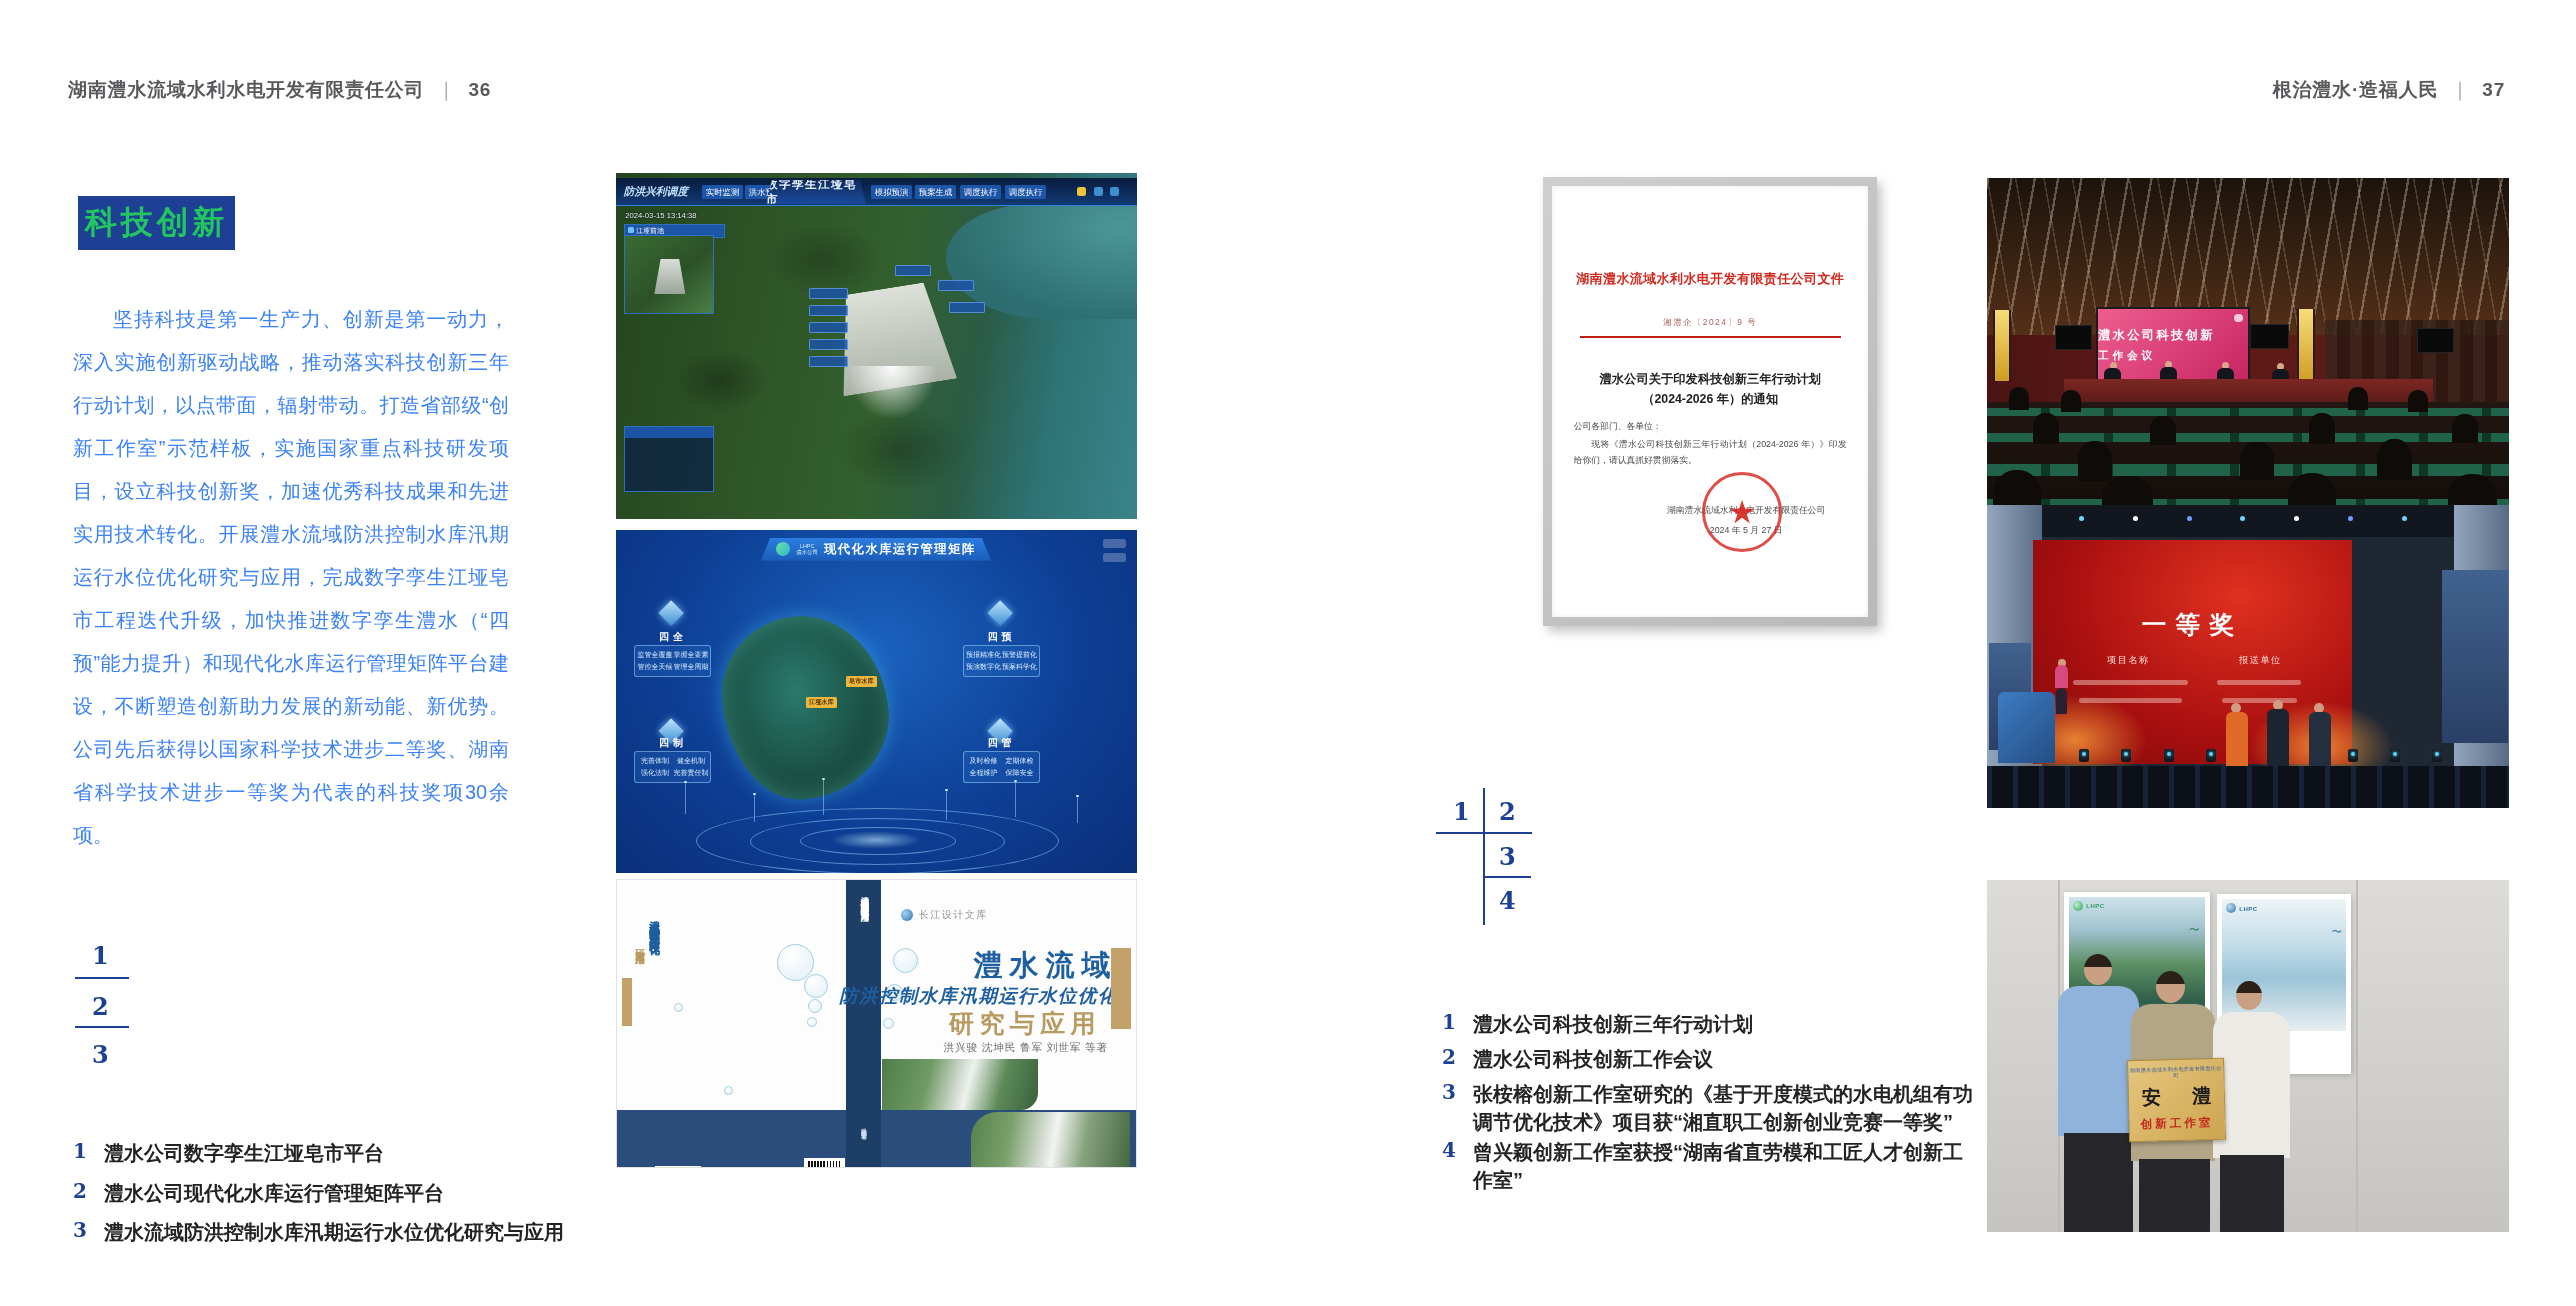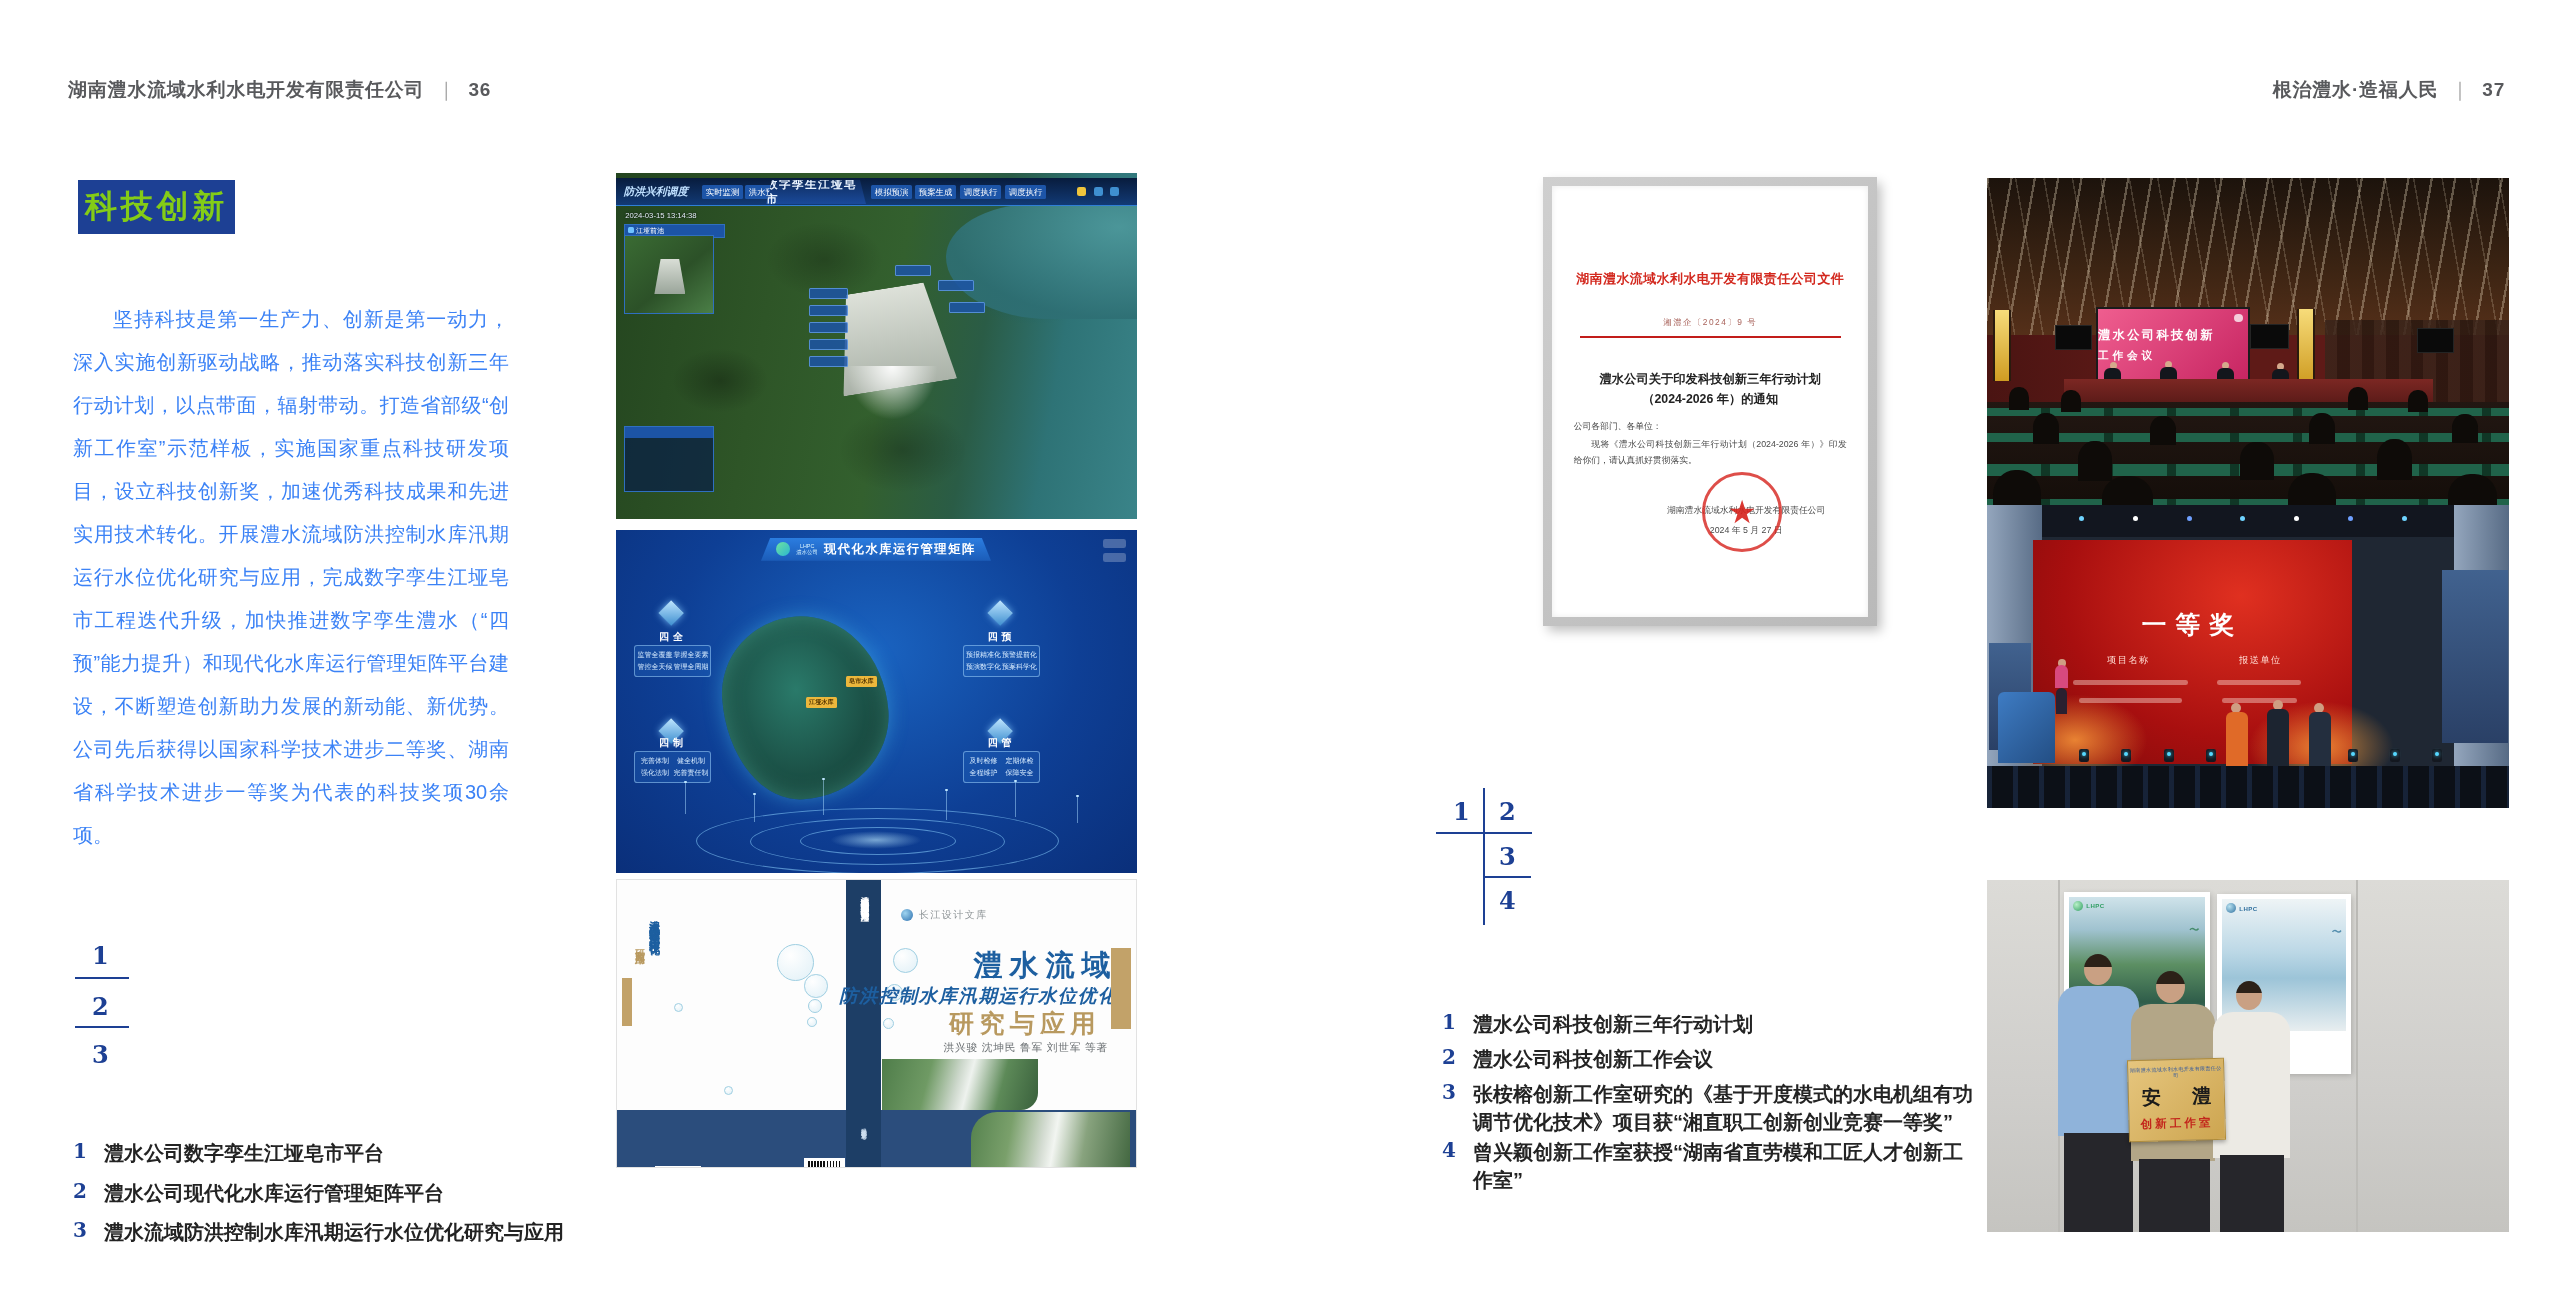--- a/index.html
+++ b/index.html
@@ -1,20 +1,20 @@
 <!DOCTYPE html>
 <html style="font-size:12.3px"><head>
 <meta charset="utf-8">
 <style>
   html,body{margin:0;padding:0}
   body{width:2576px;height:1306px;background:#ffffff;font-family:"Liberation Sans","DejaVu Sans",sans-serif;color:#1f1f1f}
   #canvas{position:relative;width:2576px;height:1306px;overflow:hidden;background:#fff}
   .hdr{position:absolute;top:77px;font-size:19px;font-weight:700;color:#58595c;letter-spacing:0.8px;display:flex;align-items:center;gap:12.3px}
   .hdr .sep{color:#9a9a9a;font-weight:400}
-  .badge{position:absolute;left:78px;top:180px;width:157px;height:54px;background:#1d4094;color:#84cc16;
+  .badge{position:absolute;left:78px;top:196px;width:157px;height:54px;background:#1d4094;color:#22c55e;
          font-size:32px;font-weight:700;letter-spacing:3.8px;display:flex;align-items:center;justify-content:center}
   .para{position:absolute;left:73px;top:298px;width:436px;font-size:20px;line-height:43px;font-weight:400;
         color:#3b82f6;text-align:justify;text-indent:2em}
   .idx-num{position:absolute;font-family:"DejaVu Serif","Liberation Serif",serif;font-weight:700;font-size:24px;color:#1d4094}
   .idx-line{position:absolute;height:1.5px;background:#1d4094}
   .cap{position:absolute;display:flex;gap:14px;font-size:20px;font-weight:700;color:#232323}
   .cap .no{color:#1d4094;font-family:"DejaVu Serif","Liberation Serif",serif;min-width:17px}
   .cap .txt{max-width:503px;line-height:28px}
   .photo{position:absolute;overflow:hidden;background:#888}
   .vtext{writing-mode:vertical-rl}

